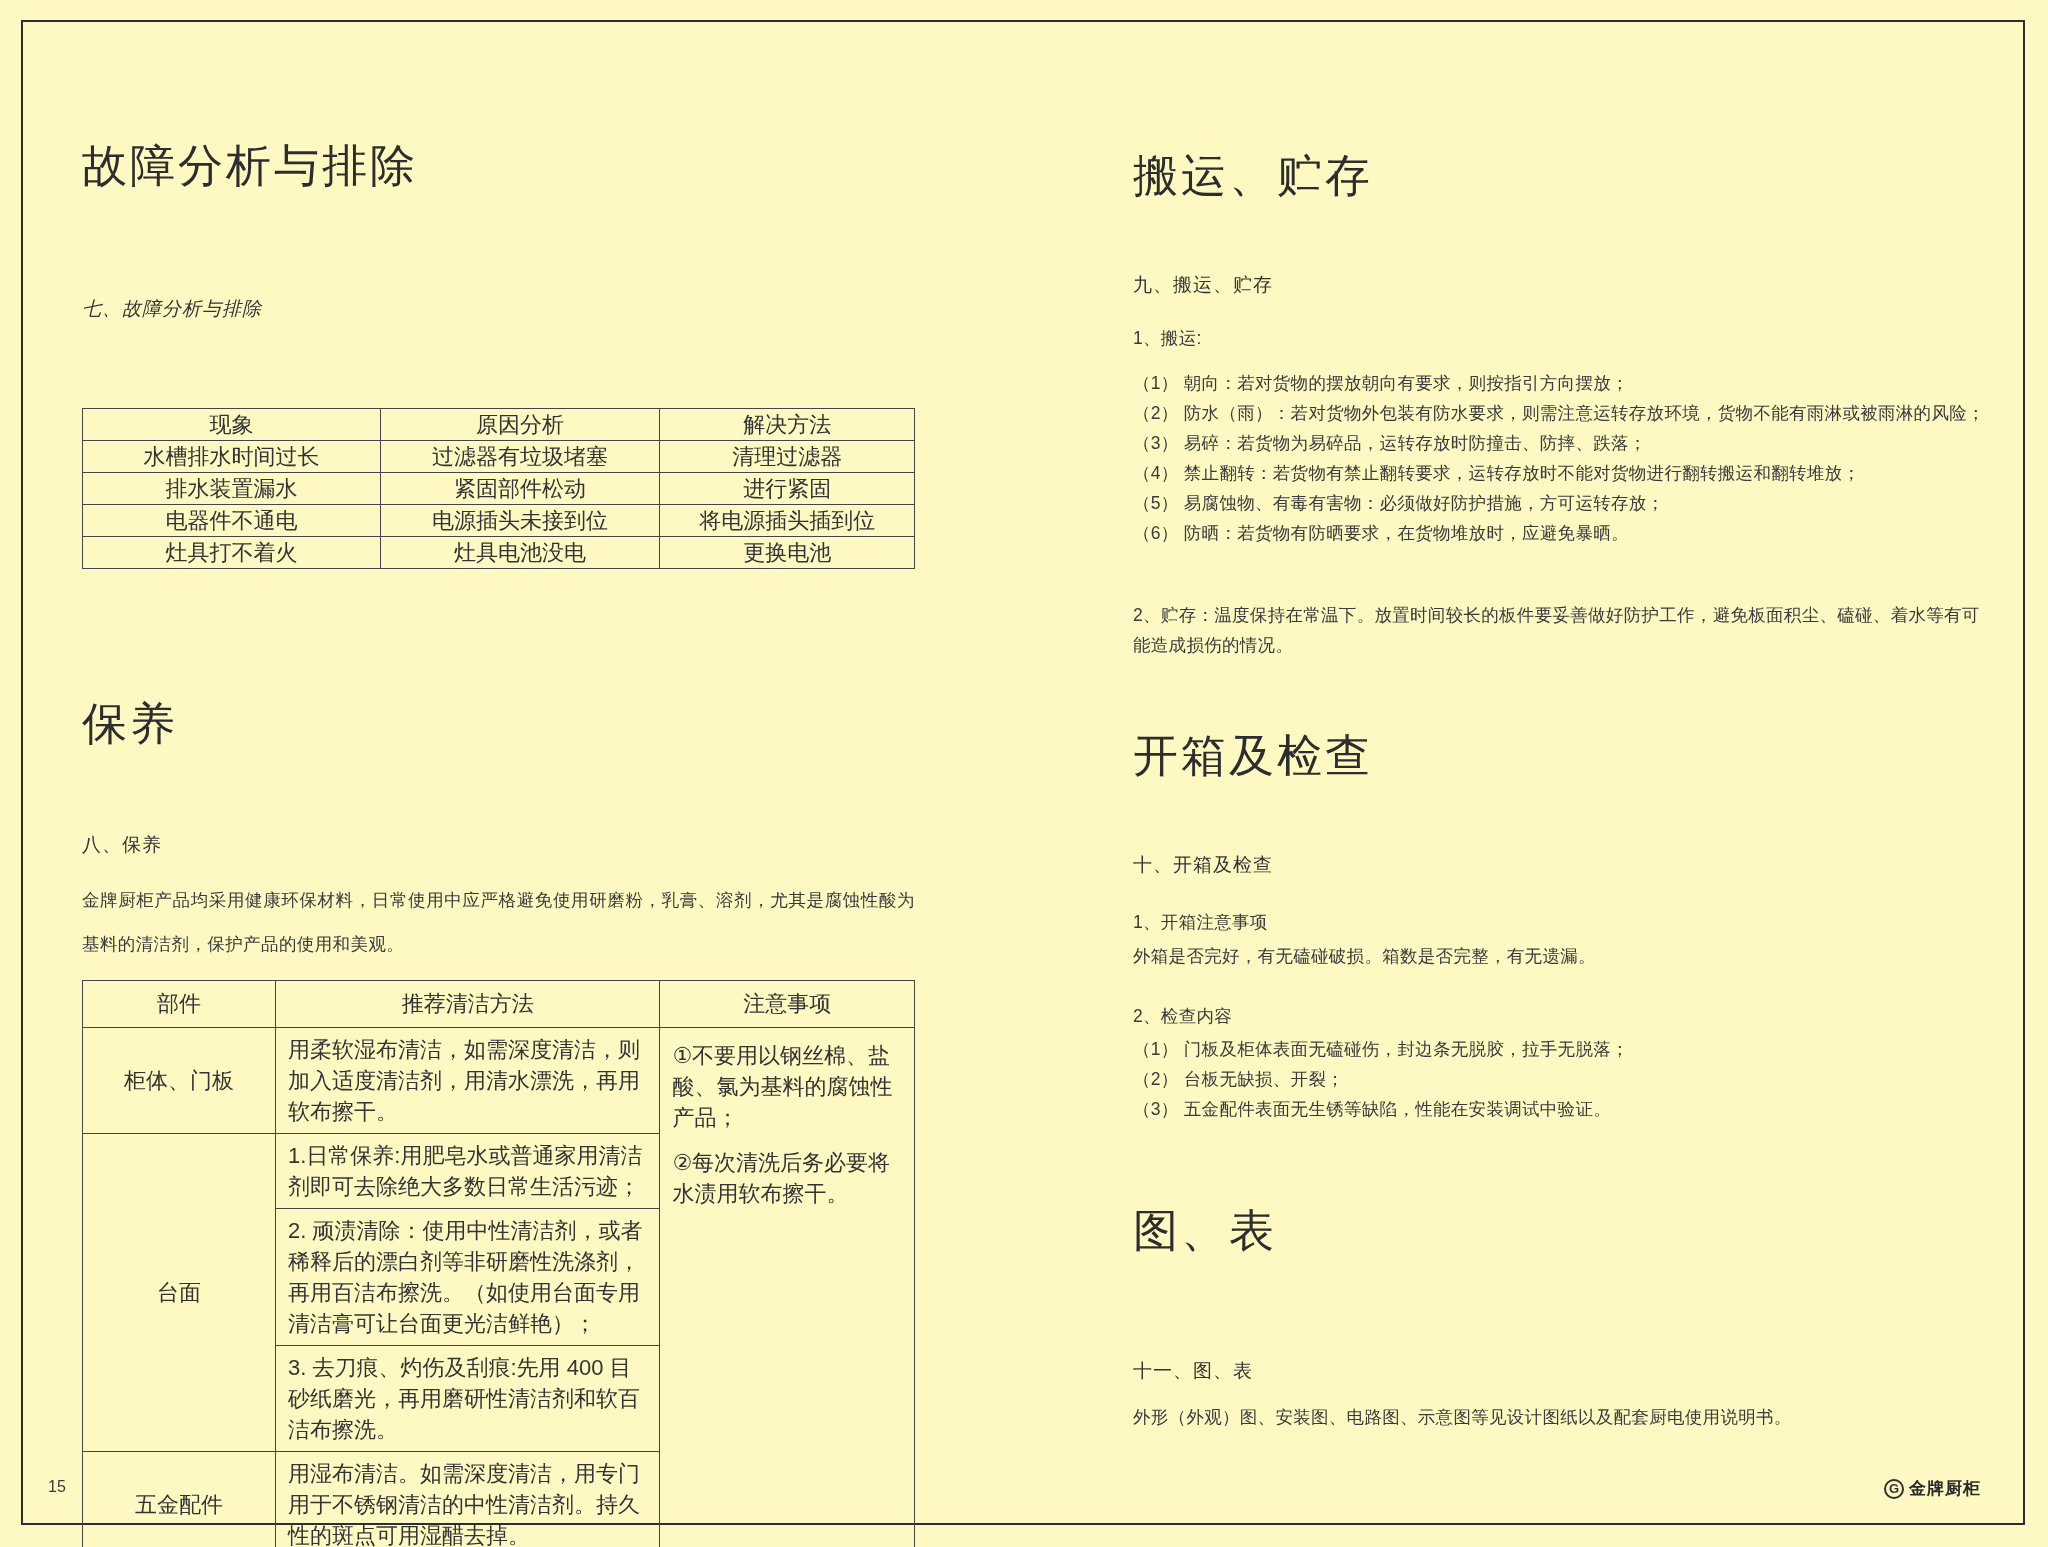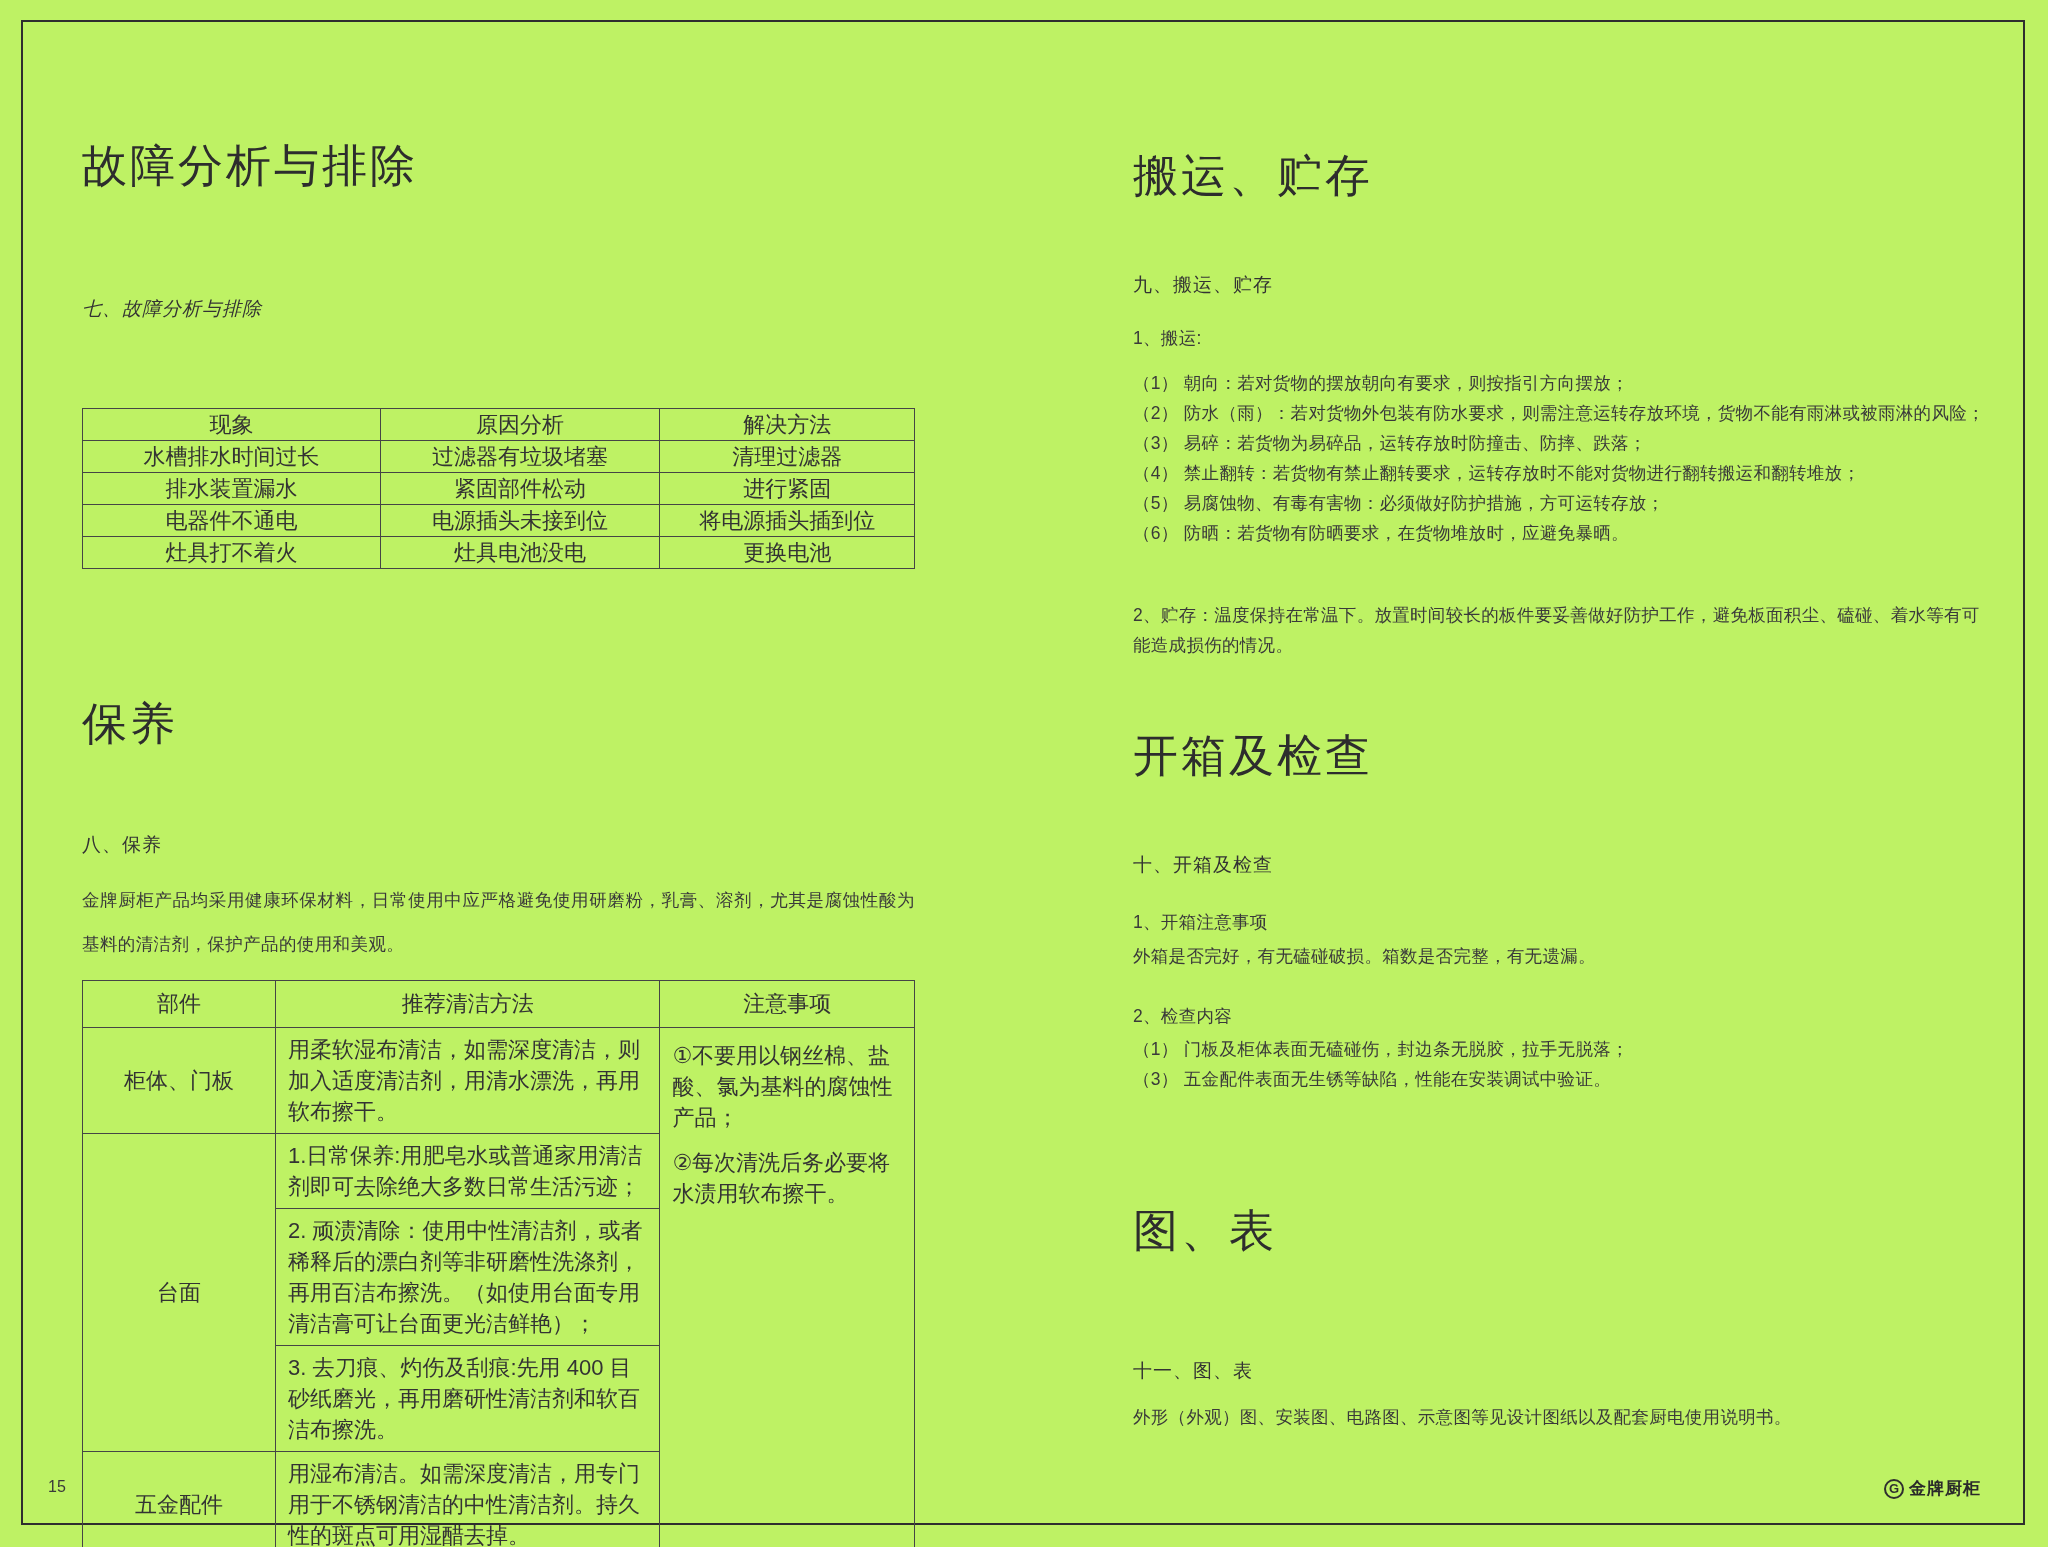--- a/index.html
+++ b/index.html
@@ -1,16 +1,16 @@
 <!DOCTYPE html>
 <html><head>
 <meta charset="utf-8">
 <style>
   html,body{margin:0;padding:0;background:#ffffff;}
-  .sheet{position:relative;width:2048px;height:1547px;background:#bef264;overflow:hidden;
+  .sheet{position:relative;width:2048px;height:1547px;background:#fef9c3;overflow:hidden;
          font-family:"Liberation Sans","DejaVu Sans",sans-serif;color:#3a3a3a;}
   .frame{position:absolute;left:21px;top:20px;width:2004px;height:1505px;
          border:2px solid #2e2e2e;box-sizing:border-box;}
   .page{position:absolute;top:0;height:100%;}
   .page-left{left:82px;width:833px;}
   .page-right{left:1133px;width:852px;}
   .block{position:absolute;left:0;width:100%;}
   .doc-title{margin:0;font-size:45px;font-weight:400;color:#2d2d2d;letter-spacing:3px;line-height:1.15;}
   .sec-heading{font-size:19px;color:#333;letter-spacing:1px;}
   .para{font-size:17.5px;line-height:44px;letter-spacing:0.4px;text-align:justify;}
@@ -157,20 +157,21 @@
     <div class="sec-heading block" style="top:852px;">十、开箱及检查</div>
 
     <div class="sub-label block" style="top:910px;">1、开箱注意事项</div>
 
     <div class="para-tight block" style="top:941px;">外箱是否完好，有无磕碰破损。箱数是否完整，有无遗漏。</div>
 
     <div class="sub-label block" style="top:1004px;">2、检查内容</div>
 
     <div class="list block" style="top:1034px;">
       <div class="item">（1） 门板及柜体表面无磕碰伤，封边条无脱胶，拉手无脱落；</div>
+      <div class="item">（2） 台板无缺损、开裂；</div>
       <div class="item">（3） 五金配件表面无生锈等缺陷，性能在安装调试中验证。</div>
     </div>
 
     <h1 class="doc-title block" style="top:1205px;">图、表</h1>
 
     <div class="sec-heading block" style="top:1358px;">十一、图、表</div>
 
     <div class="para-tight block" style="top:1402px;">外形（外观）图、安装图、电路图、示意图等见设计图纸以及配套厨电使用说明书。</div>
   </div>
 

